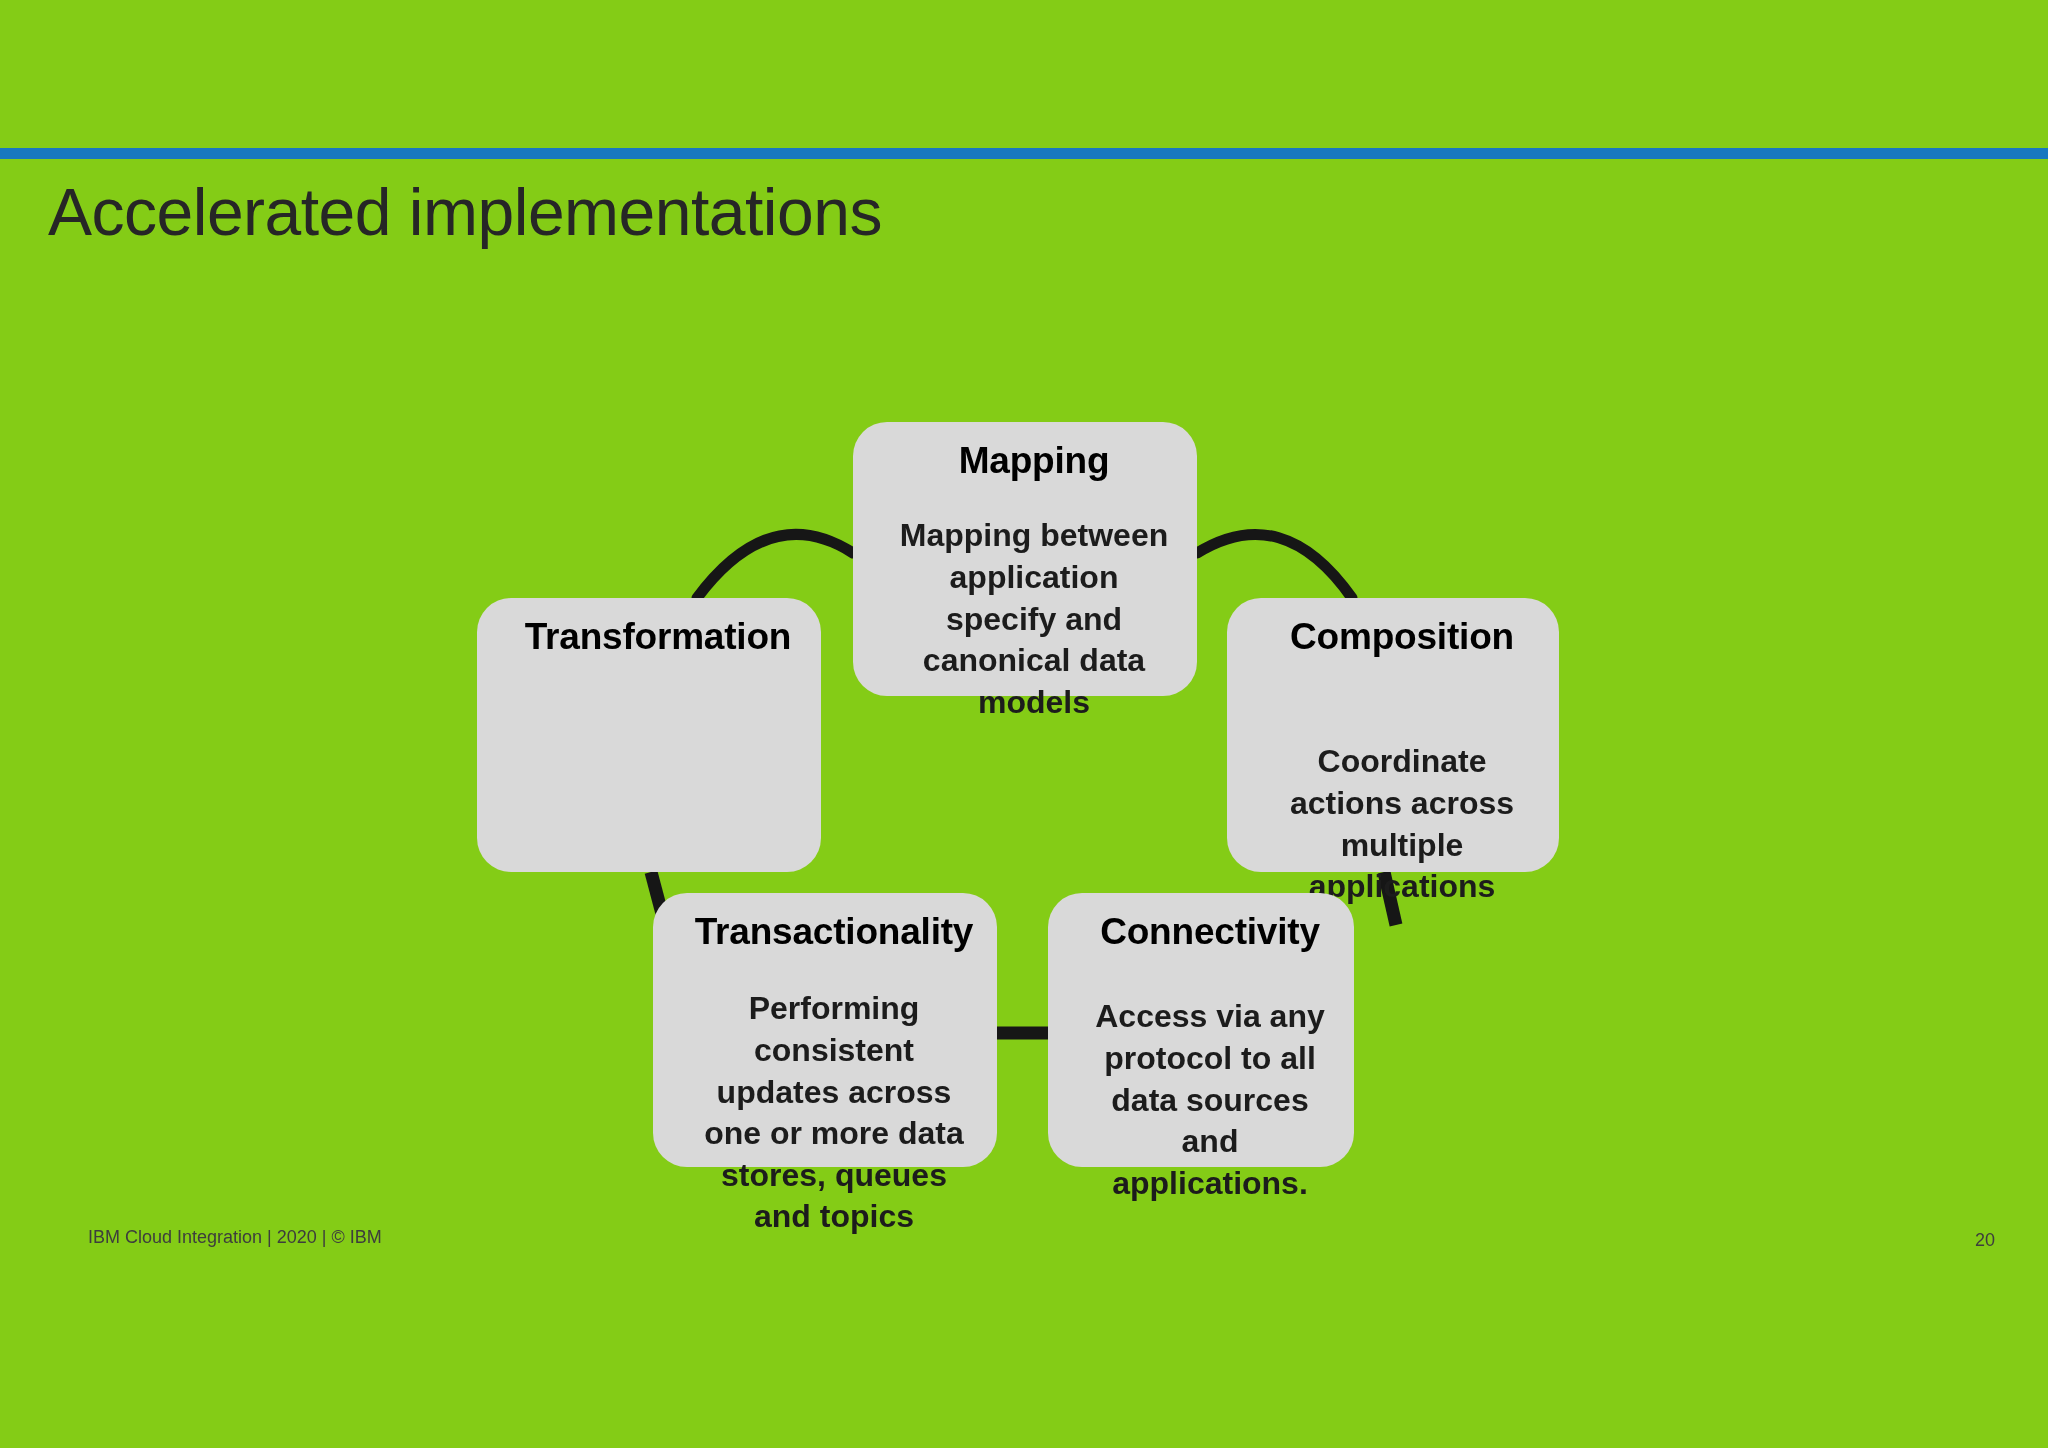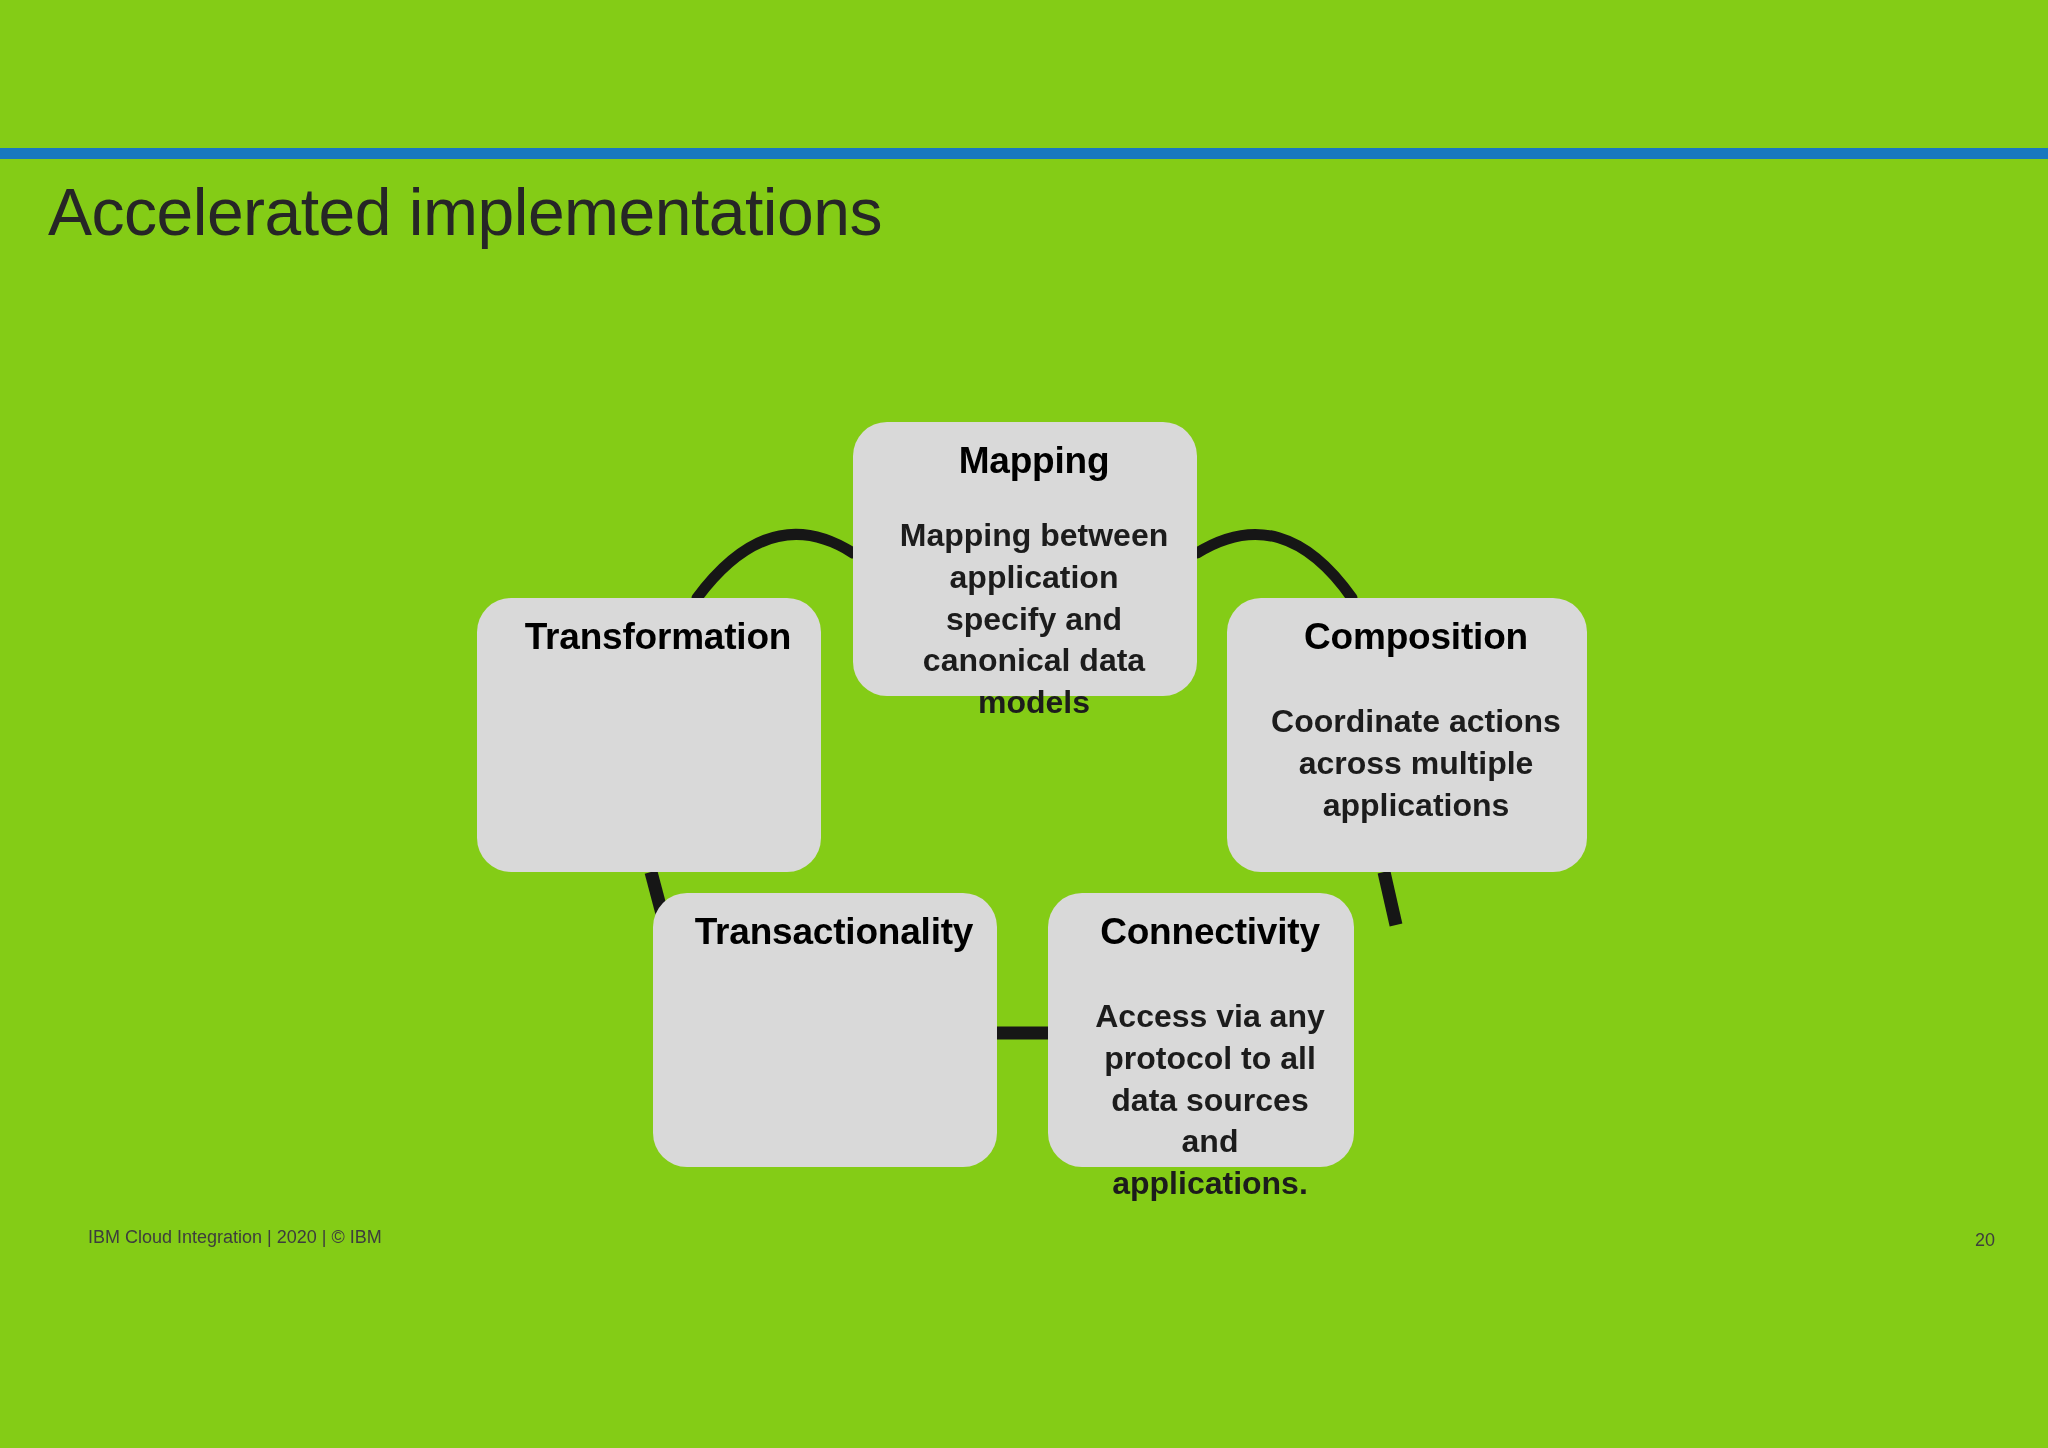--- a/index.html
+++ b/index.html
@@ -116,21 +116,21 @@
     left: 853px;  top: 422px;  width: 344px; height: 274px;
   }
   #node-mapping .node-body { margin-top: 34px; }
 
   #node-transformation {
     left: 477px;  top: 598px;  width: 344px; height: 274px;
   }
   #node-transformation .node-body { margin-top: 44px; }
 
   #node-composition {
-    left: 1227px; top: 598px;  width: 360px; height: 274px;
+    left: 1227px; top: 598px;  width: 332px; height: 274px; gap: 40px;
   }
   #node-composition .node-body { margin-top: 44px; }
 
   #node-transactionality {
     left: 653px;  top: 893px;  width: 344px; height: 274px;
   }
   #node-transactionality .node-body { margin-top: 36px; }
 
   #node-connectivity {
     left: 1048px; top: 893px;  width: 306px; height: 274px;
@@ -170,20 +170,21 @@
       <div class="node-title">Transformation</div>
     </div>
 
     <div class="node" id="node-composition">
       <div class="node-title">Composition</div>
       <div class="node-body">Coordinate actions across multiple applications</div>
     </div>
 
     <div class="node" id="node-transactionality">
       <div class="node-title">Transactionality</div>
+      <div class="node-body">Performing consistent updates across one or more data stores, queues and topics</div>
     </div>
 
     <div class="node" id="node-connectivity">
       <div class="node-title">Connectivity</div>
       <div class="node-body">Access via any protocol to all data sources and applications.</div>
     </div>
 
   </div>
 
   <div class="footer-note">IBM Cloud Integration  | 2020 | © IBM</div>

